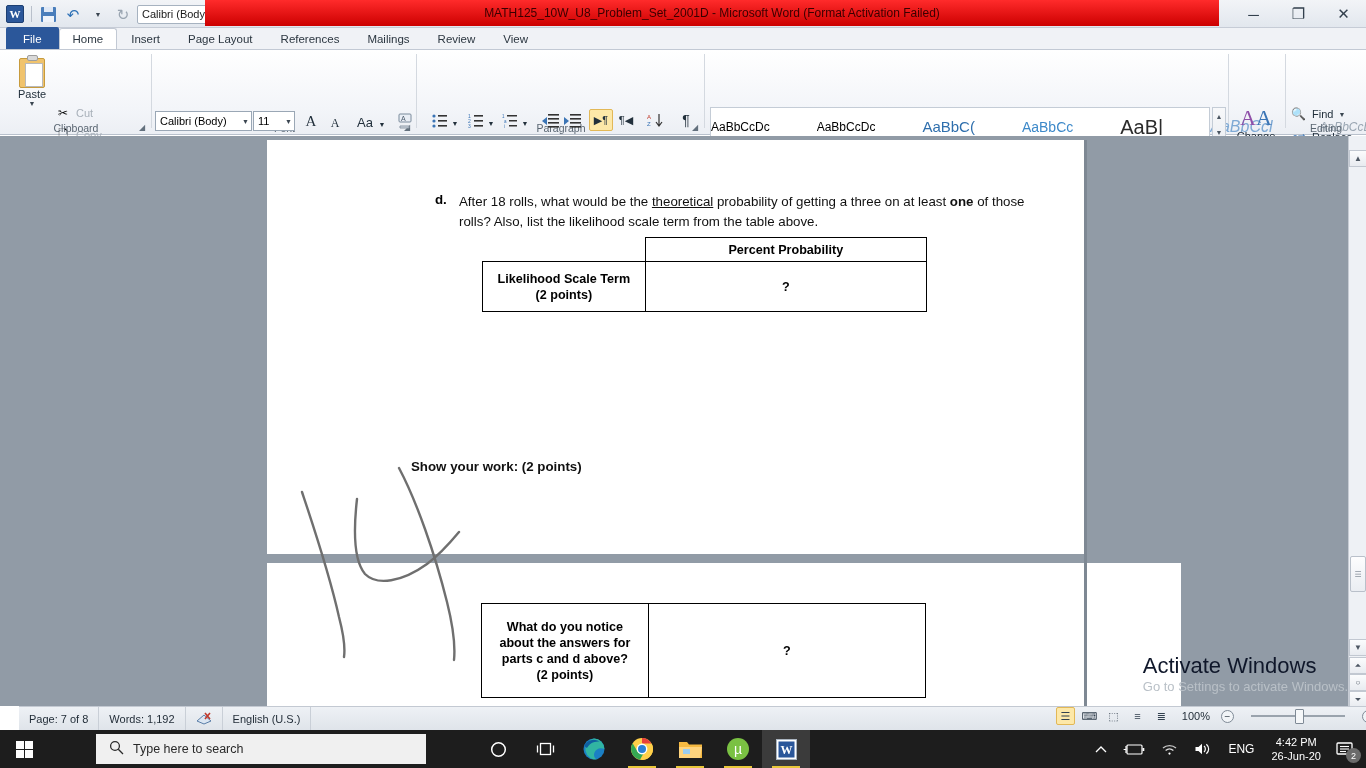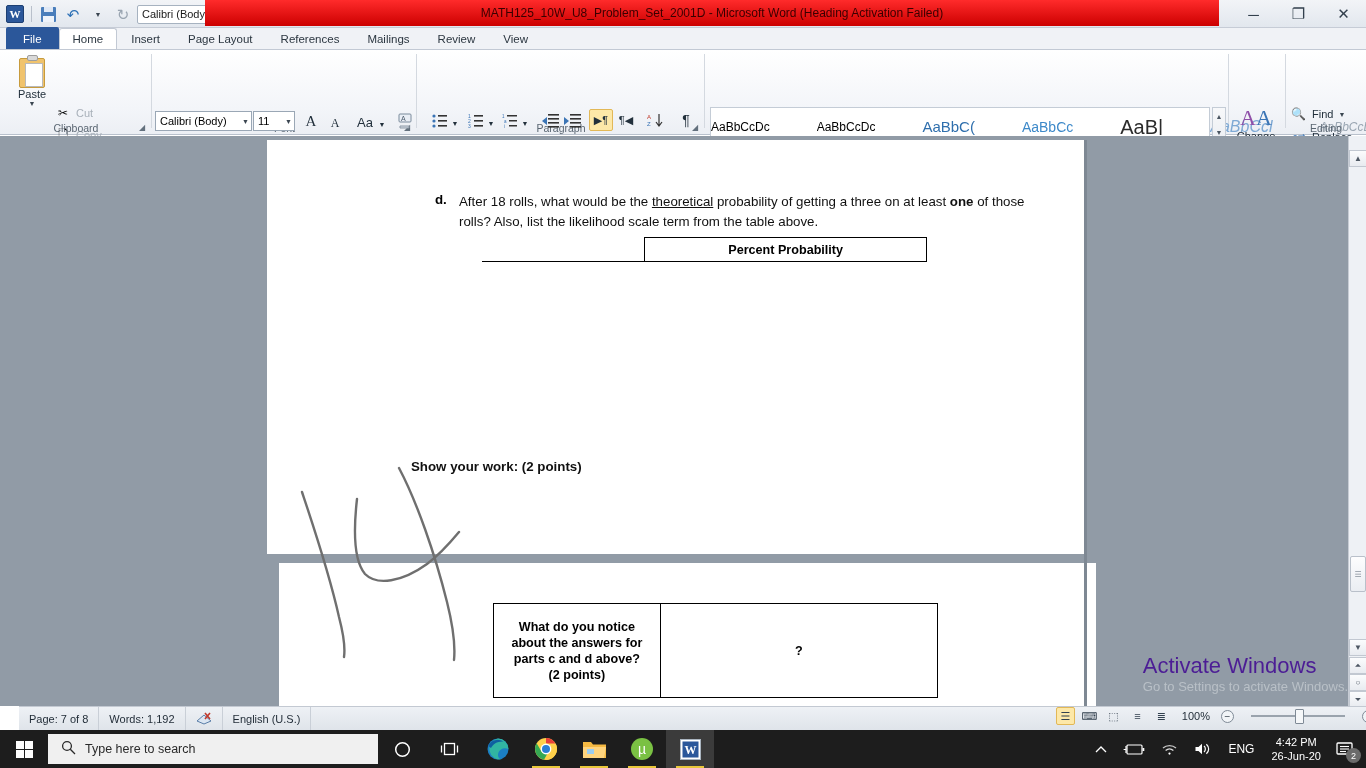--- a/index.html
+++ b/index.html
@@ -117,36 +117,36 @@
 
   
   .docarea {
     position:absolute; left:0; top:136px; width:1366px; height:570px;
     background:#919ba6;
   }
   .page {
     position:absolute; background:#fff;
   }
   .page1 { left:267px; top:4px; width:817px; height:414px; }
-  .page2 { left:279px; top:427px; width:817px; height:143px; }
+  .page2 { left:267px; top:427px; width:914px; height:143px; }
   .page-right-shadow { position:absolute; left:1084px; top:4px; width:3px; height:566px; background:#7e8893; }
 
   .q-text { position:absolute; font-size:13.3px; color:#111; font-family:"Liberation Sans", sans-serif; line-height:20px; }
   .q-letter { position:absolute; font-weight:bold; font-size:13.3px; }
   table.doc { position:absolute; border-collapse:collapse; }
   table.doc td, table.doc th { border:1.4px solid #000; font-size:12.6px; font-weight:bold;
      text-align:center; vertical-align:middle; color:#000; line-height:16px; padding:3px 4px; }
 
   .ink { position:absolute; left:267px; top:136px; width:817px; height:434px; pointer-events:none; }
 
   .watermark {
     position:absolute; right:18px; bottom:12px; text-align:left; color:#b5bcc4;
     text-shadow:none; user-select:none;
   }
-  .wm1 { font-size:22px; line-height:26px; color:#4c1d95; }
+  .wm1 { font-size:22px; line-height:26px; color:#0f172a; }
   .wm2 { font-size:13px; color:#b9c0c7; }
 
   
   .vscroll { position:absolute; right:0; top:136px; width:18px; height:570px;
       background:#eef1f5; border-left:1px solid #c7ccd4; }
   .vsbtn { width:18px; height:17px; display:flex; align-items:center; justify-content:center;
       font-size:8px; color:#4d5763; background:linear-gradient(#fbfcfd,#e8ebf0); border:1px solid #c2c8d1; }
   .vsthumb { position:absolute; left:1px; width:16px; height:36px;
       background:linear-gradient(#fdfdfe,#eaedf2); border:1px solid #b9c0ca; border-radius:2px;
       display:flex; align-items:center; justify-content:center; font-size:8px; color:#8b949f; }
@@ -164,21 +164,21 @@
   .viewbtn { width:19px; height:18px; display:flex; align-items:center; justify-content:center;
      font-size:11px; color:#33414f; }
   .viewbtn.on { background:#fde8a8; border:1px solid #e2b857; border-radius:2px; }
   .zoomslider { width:118px; height:18px; display:flex; align-items:center; position:relative; }
   .zoomtrack { position:absolute; left:12px; right:12px; height:2px; background:#9aa3ad; }
   .zoomhandle { position:absolute; left:56px; width:9px; height:15px; background:#f5f7f9; border:1px solid #7f8a96; border-radius:1px; }
   .zoomcirc { width:13px; height:13px; border:1px solid #7f8a96; border-radius:50%;
      display:flex; align-items:center; justify-content:center; font-size:10px; color:#38424d; background:#f1f4f7; }
 
   
-  .taskbar { position:absolute; left:0; top:730px; width:1366px; height:38px; background:#1d1d1d; display:flex; align-items:center; }
+  .taskbar { position:absolute; left:0; top:730px; width:1366px; height:38px; background:#1d1d1d; display:flex; align-items:center;gap:48px; }
   .startbtn { width:48px; height:38px; display:flex; align-items:center; justify-content:center; }
   .winlogo { width:17px; height:17px; display:grid; grid-template-columns:8px 8px; grid-template-rows:8px 8px; gap:1px; }
   .winlogo i { background:#fff; display:block; }
   .searchbox { width:330px; height:30px; background:#f0f0f0; display:flex; align-items:center;
       gap:9px; padding-left:13px; color:#2a2a2a; font-size:12.5px; }
   .tbicons { display:flex; align-items:center; }
   .tbicon { width:48px; height:38px; display:flex; align-items:center; justify-content:center; position:relative; }
   .tbicon.active { background:#3b3b3b; }
   .tbicon .underline { position:absolute; bottom:0; left:10px; width:28px; height:2.5px; background:#e8c73a; }
   .tray { margin-left:auto; display:flex; align-items:center; gap:0; height:38px; color:#fff; }
@@ -213,21 +213,21 @@
           <span class="redo">↻</span>
         </div>
       <div class="fontbox">
         <span class="cap">Calibri (Body)</span>
         <span class="tinyarrow">▼</span>
       </div>
       <div class="sep-v"></div>
       <div class="qat-more">▼</div>
     </div>
 
-    <div class="titlebar-caption">MATH125_10W_U8_Problem_Set_2001D  -  Microsoft Word (Heading Activation Failed)</div>
+    <div class="titlebar-caption">MATH125_10W_U8_Problem_Set_2001D  -  Microsoft Word (Format Activation Failed)</div>
 
     <div class="wincontrols">
       <div>─</div>
       <div>❐</div>
       <div class="close">✕</div>
     </div>
   </div>
 
   <div class="tabstrip">
     <div class="tab file">File</div>
@@ -532,20 +532,25 @@
         <span>After 18 rolls, what would be the </span><span style="text-decoration:underline;">theoretical</span><span> probability of getting a three on at least</span>
         <span style="font-weight:bold;">one</span><span> of those rolls? Also, list the likelihood scale term from the table above.</span>
       </div>
 
       <table class="doc" style="left:215px; top:97px; width:445px;">
         <tbody>
             <tr>
           <td style="width:163px; height:24px; border-left:none; border-top:none;"></td>
           <th style="width:282px; height:24px;">Percent Probability</th>
         </tr>
+        <tr>
+          <td style="height:50px; white-space:pre-line;">Likelihood Scale Term
+(2 points)</td>
+          <td>?</td>
+        </tr>
       </tbody>
         </table>
 
       <div class="q-text" style="left:144px; top:317px; font-weight:bold;">Show your work: (2 points)</div>
     </div>
 
     <div class="page page2">
       <table class="doc" style="left:214px; top:40px; width:445px;">
         <tbody>
             <tr>

